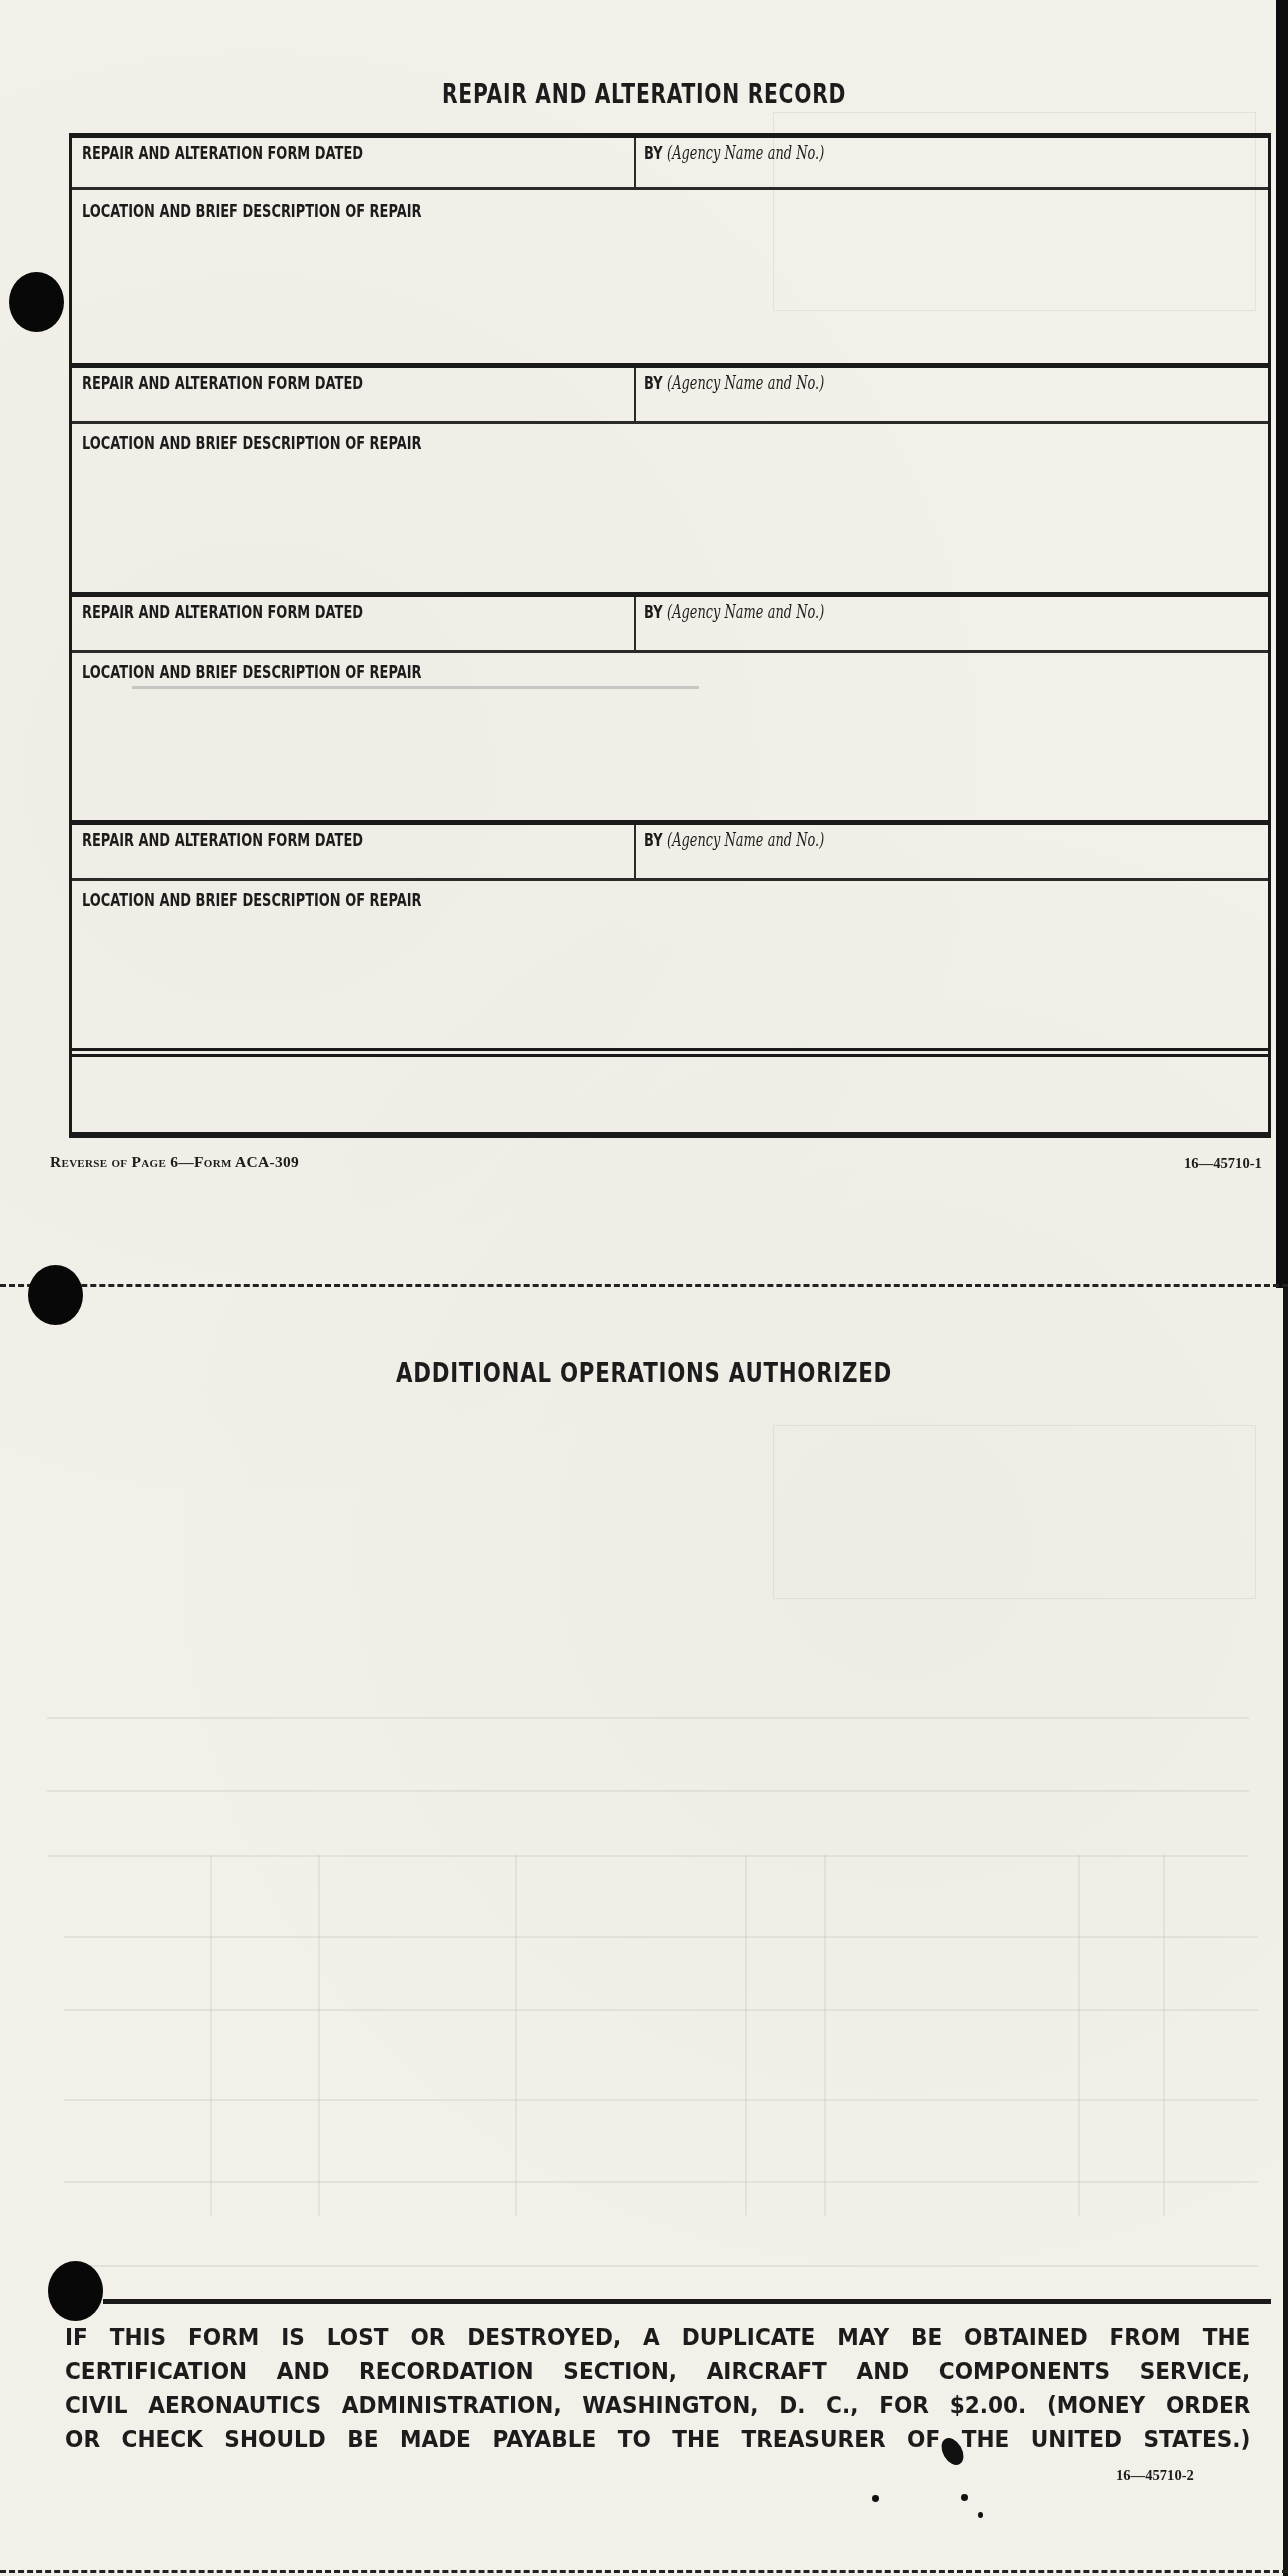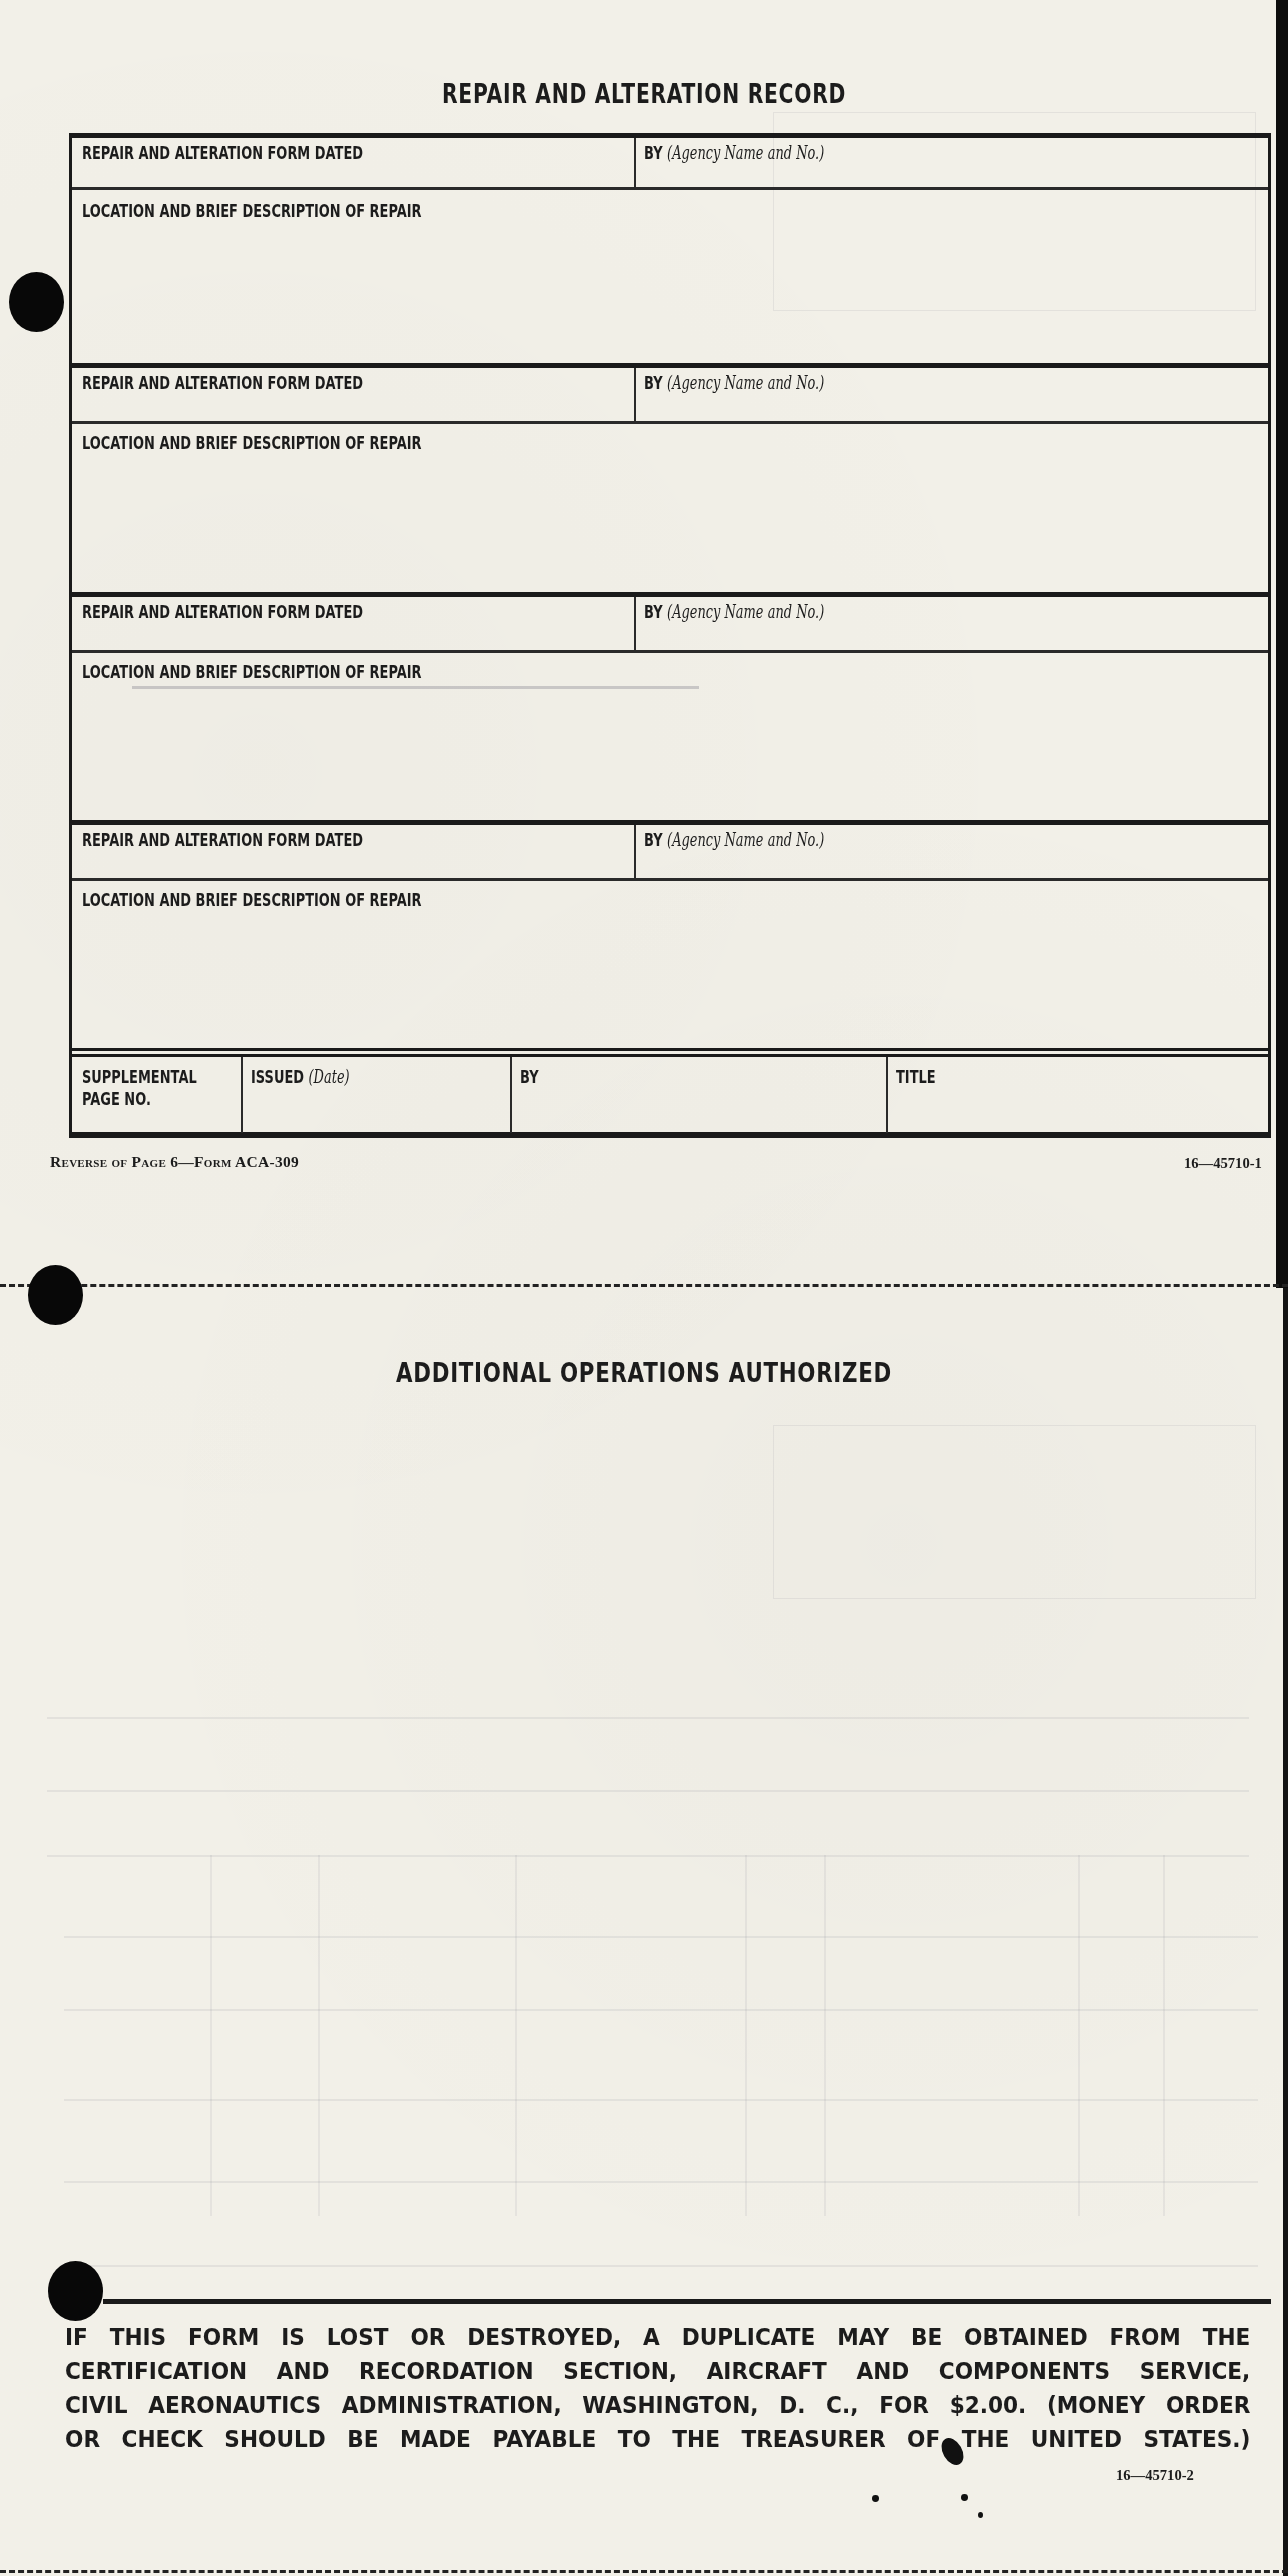--- a/index.html
+++ b/index.html
@@ -152,36 +152,20 @@
     <span class="lbl-ital" style="left:572px;top:8.6px;"><span>BY</span> <i>(Agency Name and No.)</i></span>
     <div class="header-line" style="top:58px;"></div>
     <span class="lbl" style="left:10.3px;top:69px;">LOCATION AND BRIEF DESCRIPTION OF REPAIR</span>
     <span style="position:absolute;left:10.3px;top:31px;width:541px;height:22px;"></span>
     <span style="position:absolute;left:572px;top:31px;width:618px;height:22px;"></span>
     <span style="position:absolute;left:10.3px;top:94px;width:1176px;height:129px;"></span>
   </div>
 
   <div class="double-line" style="top:915px;"></div>
   <div class="double-line" style="top:921px;"></div>
-  <div class="footer-row" style="position:absolute;left:0;top:924px;width:100%;height:76px;">
-    <span class="lbl" style="left:10.3px;top:8.6px;line-height:22px;">
-      <span>SUPPLEMENTAL</span><br>
-      <span>PAGE NO.</span>
-    </span>
-    <div class="col-div" style="left:169px;top:0;height:76px;"></div>
-    <span class="lbl-ital" style="left:179px;top:8.6px;"><span>ISSUED</span> <i>(Date)</i></span>
-    <div class="col-div" style="left:438px;top:0;height:76px;"></div>
-    <span class="lbl" style="left:448px;top:8.6px;">BY</span>
-    <div class="col-div" style="left:814px;top:0;height:76px;"></div>
-    <span class="lbl" style="left:824px;top:8.6px;">TITLE</span>
-    <span style="position:absolute;left:8.6px;top:52px;width:155px;height:20.6px;"></span>
-    <span style="position:absolute;left:177px;top:34px;width:254px;height:38px;"></span>
-    <span style="position:absolute;left:447px;top:34px;width:361px;height:38px;"></span>
-    <span style="position:absolute;left:823px;top:34px;width:369px;height:38px;"></span>
-  </div>
 </div>
 
 <div class="form-ref">Reverse of Page 6—Form ACA-309</div>
 <div class="code" style="top:1155px;left:1184px;">16—45710-1</div>
 
 <div class="dashed" style="top:1284px;"></div>
 
 <div class="section-title">ADDITIONAL OPERATIONS AUTHORIZED</div>
 
 <div class="solid-line" style="top:2299px;"></div>

